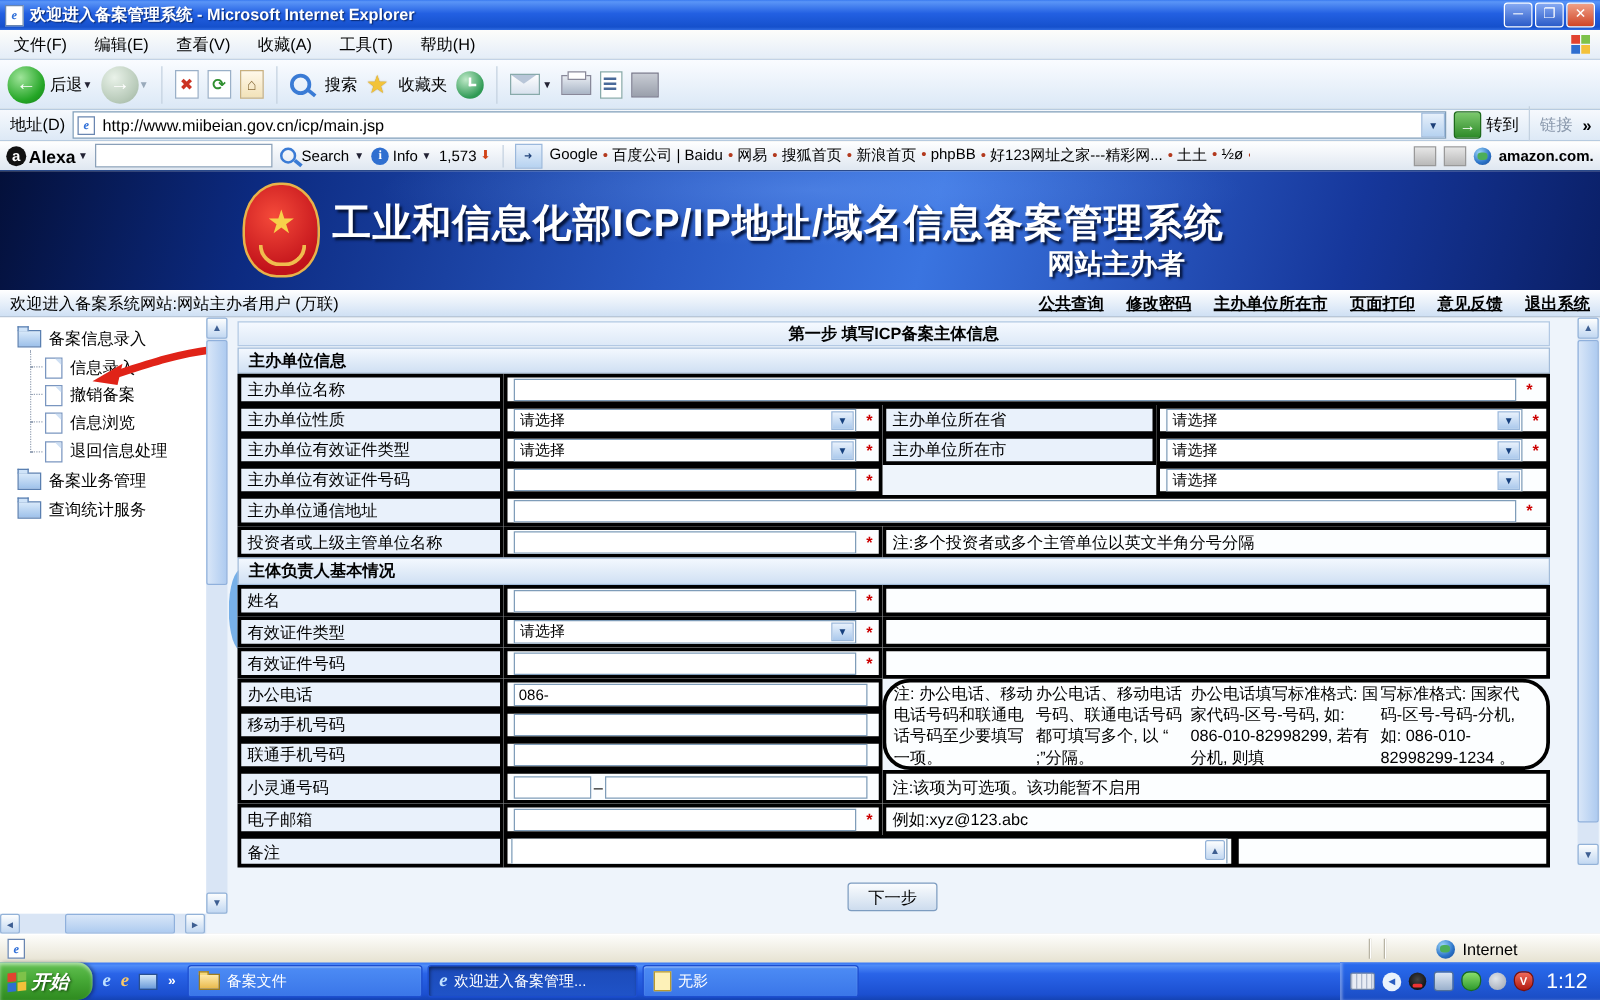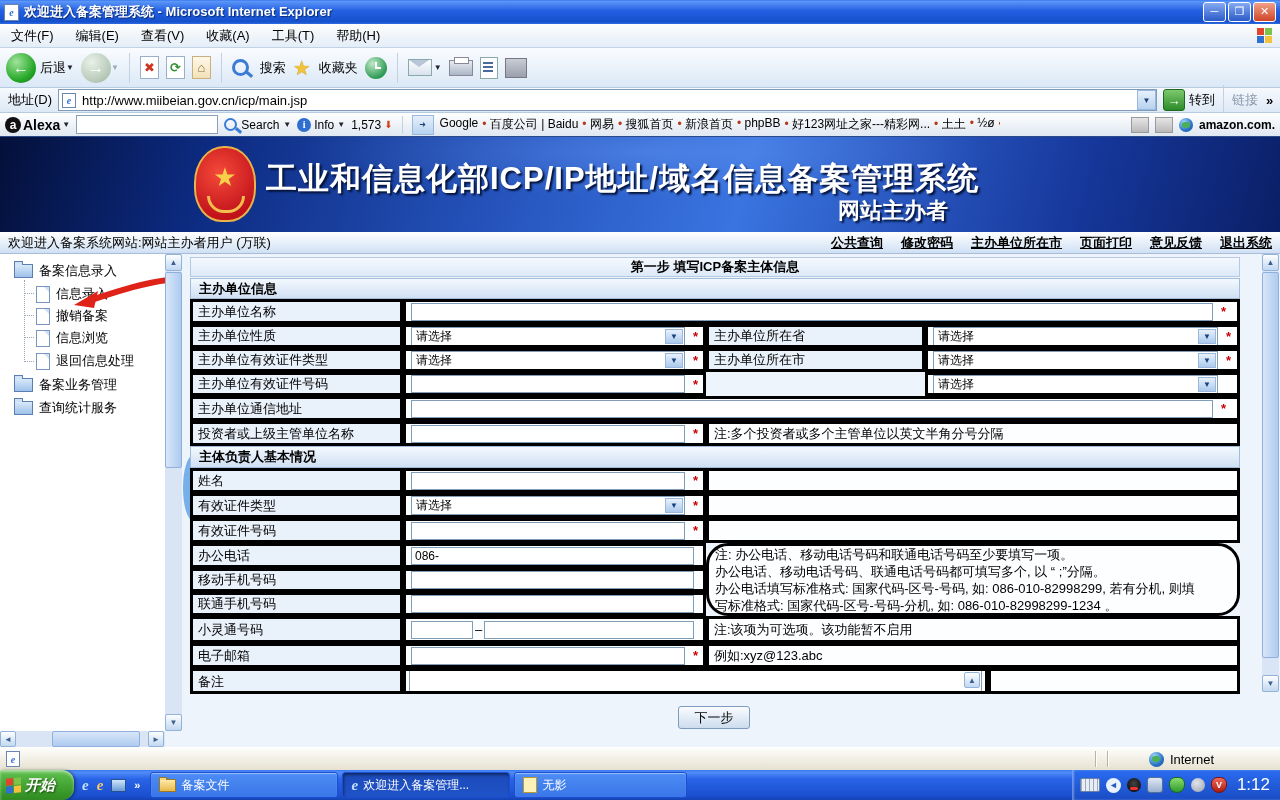--- a/index.html
+++ b/index.html
@@ -121,21 +121,21 @@
     display:flex;align-items:center;justify-content:center;font-weight:bold;box-sizing:border-box;}
   .sechdr{position:absolute;border:1px solid #a3bcd9;background:linear-gradient(#f3f8fe,#d0e0f3);
     display:flex;align-items:center;font-weight:bold;padding-left:8px;box-sizing:border-box;}
   .inp{height:18px;border:1px solid #7f9db9;background:#fff;font-size:12px;padding:1px 3px;box-sizing:border-box;
     font-family:"Liberation Sans",sans-serif;outline:none;}
   .sel{height:19px;border:1px solid #7f9db9;background:#fff;display:flex;align-items:center;font-size:12px;
     padding-left:4px;position:relative;box-sizing:border-box;}
   .sel .sarr{position:absolute;right:1px;top:1px;bottom:1px;width:16px;background:linear-gradient(#e8f1fc,#abc9ec);
     border:1px solid #9ab8dc;display:flex;align-items:center;justify-content:center;color:#16407e;font-size:8px;}
   .req{color:#cc0000;font-weight:bold;margin-left:8px;}
-  .notecell{font-size:13px;line-height:17px;align-items:flex-start;padding-top:0;flex-direction:column;justify-content:flex-start;display:flex;border-radius:22px;}
+  .notecell{font-size:13px;line-height:17px;align-items:flex-start;padding-top:0;flex-direction:row;justify-content:flex-start;display:flex;border-radius:22px;}
   .ta{position:relative;height:22px;border:1px solid #7f9db9;background:#fff;box-sizing:border-box;}
   .ta .tarr{position:absolute;right:1px;top:1px;width:14px;height:14px;}
   .xpbtn{position:absolute;border:1px solid #7d9cc0;border-radius:3px;background:linear-gradient(#fafcfe,#dfe9f4 60%,#cddcee);
     display:flex;align-items:center;justify-content:center;font-size:13px;box-sizing:border-box;}
   .swirl{position:absolute;left:183px;top:455px;width:14px;height:66px;border-left:7px solid #5aa0e4;border-radius:60% 0 0 60%;opacity:.8;}
 
   
   #statusbar{left:0;top:747px;width:1280px;height:23px;background:linear-gradient(#fdfdfb,#e6e2d1);
     border-top:1px solid #fff;display:flex;align-items:center;padding:0 6px;}
   .groove{width:1px;height:16px;background:#b8b4a4;border-right:1px solid #fff;margin:0 5px;}

